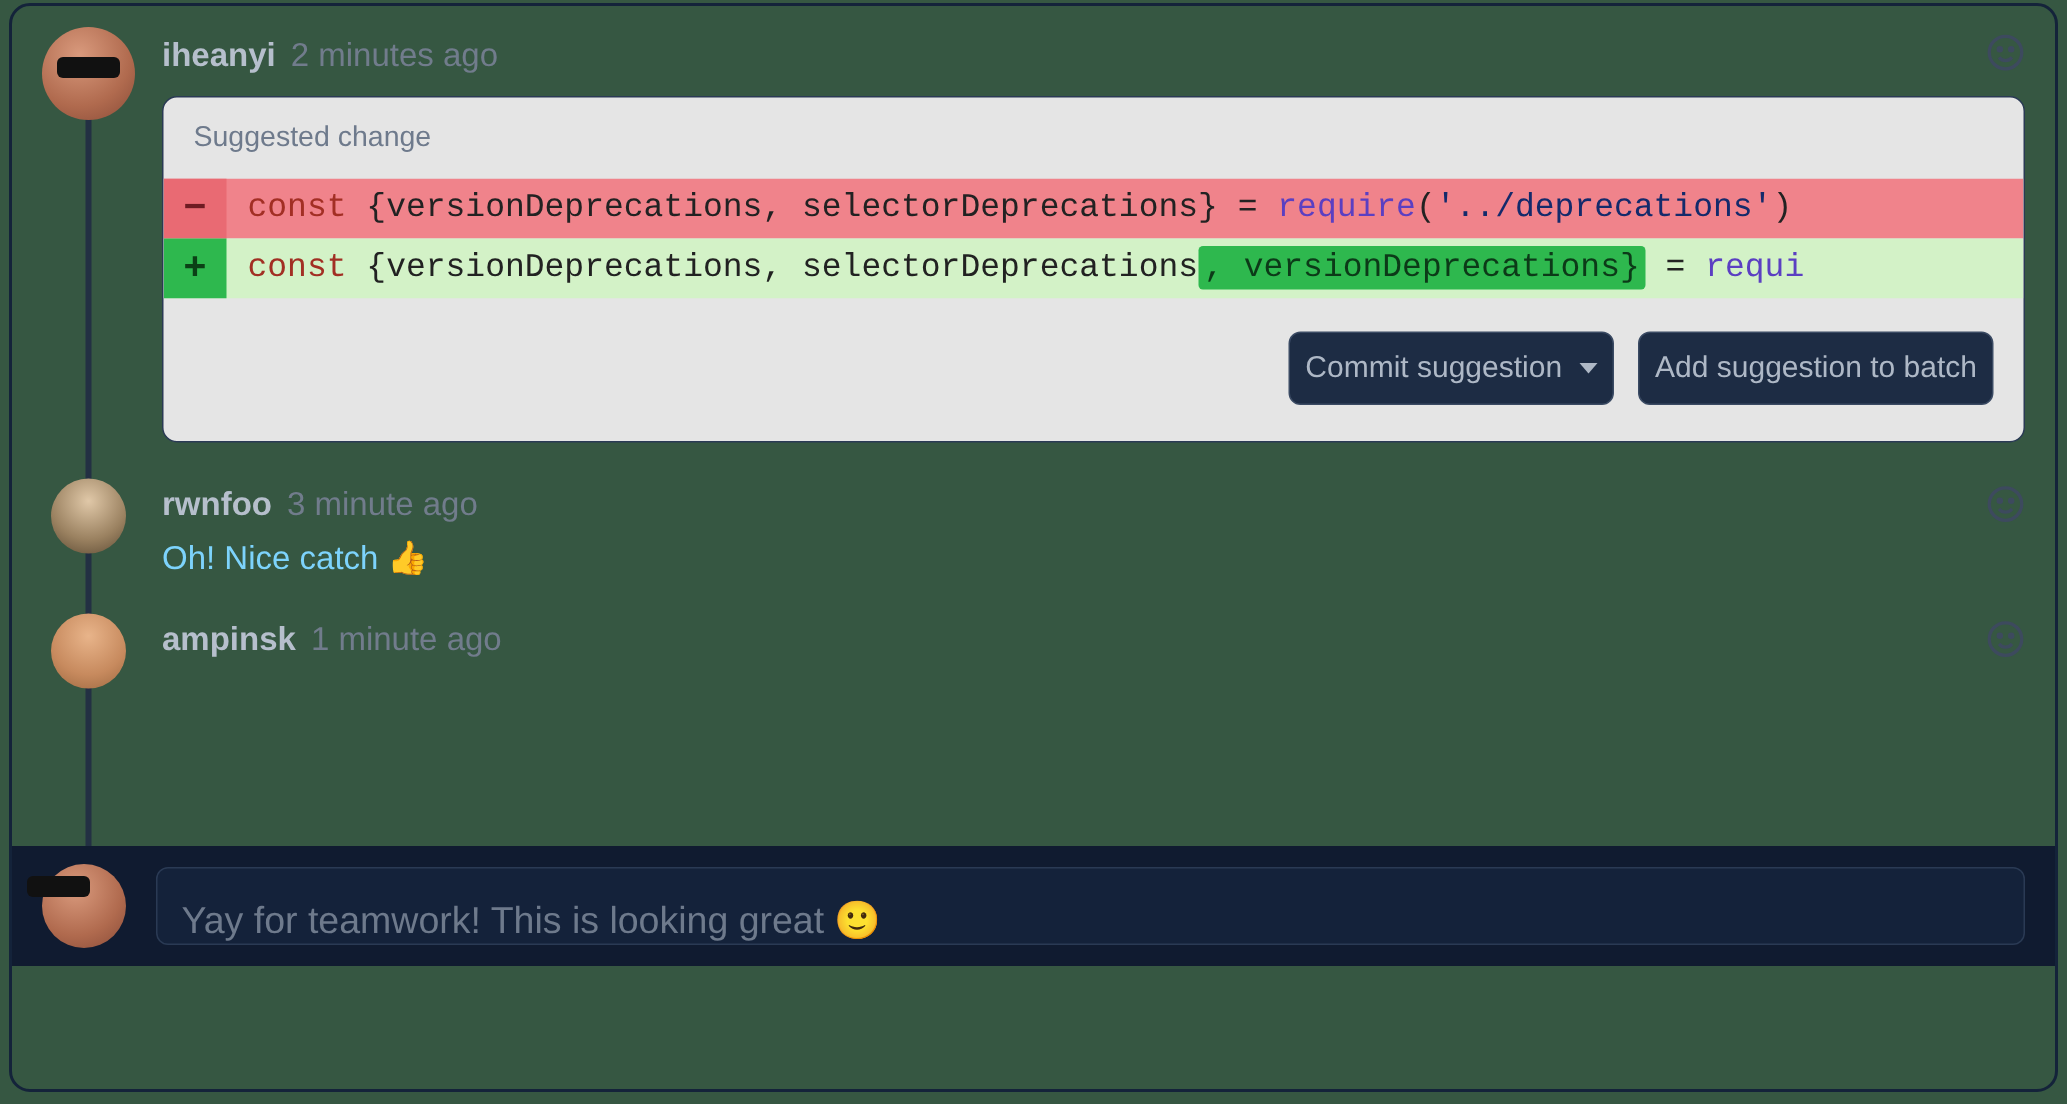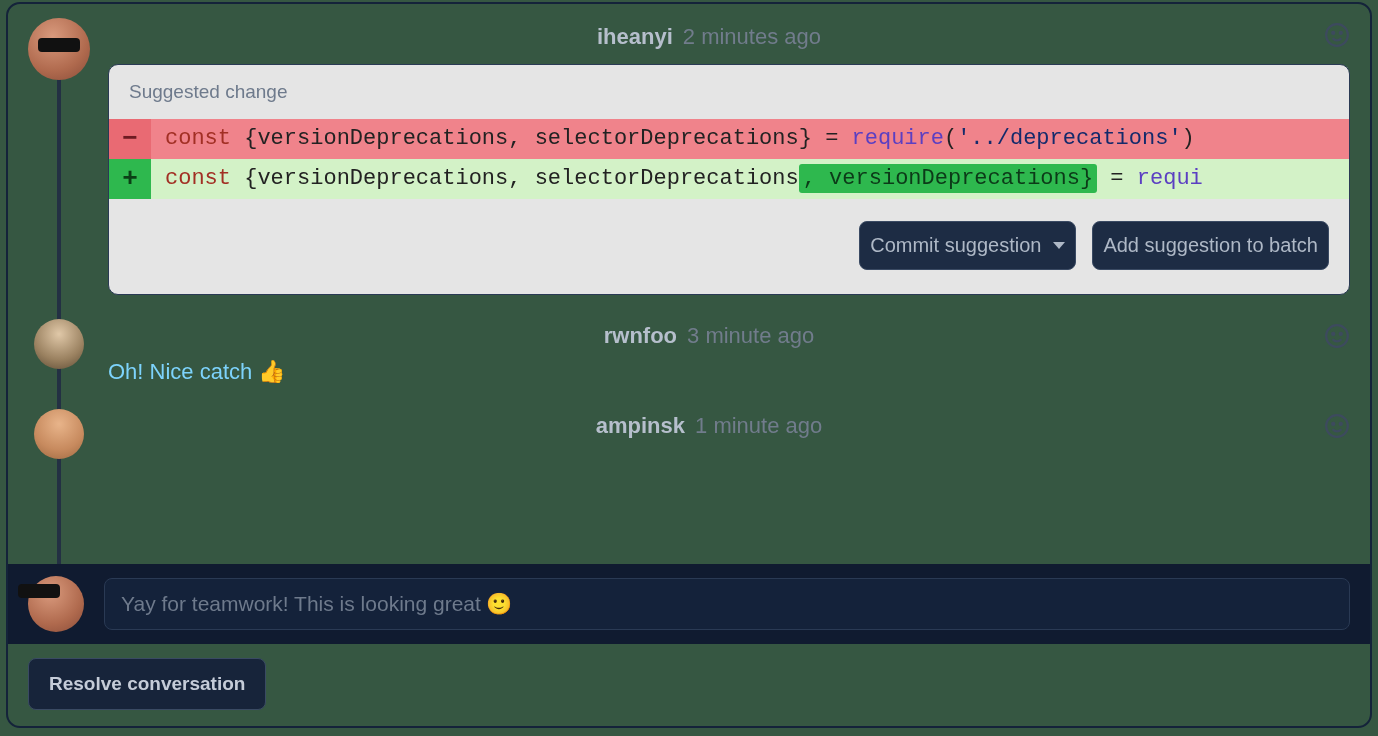--- a/index.html
+++ b/index.html
@@ -61,21 +61,20 @@
     background: #111;
     border-radius: 4px;
   }
   .av2 { background: radial-gradient(circle at 50% 30%, #e0c8a8 0%, #9a8160 60%, #5c4a34 100%); }
   .av3 { background: radial-gradient(circle at 50% 30%, #e8b48a 0%, #c78a5e 60%, #9c6840 100%); }
   .header-row {
     display: flex;
     align-items: center;
     gap: 10px;
     padding-right: 40px;
-    justify-content: center;
   }
   .username {
     font-weight: 700;
     font-size: 22px;
     color: #b6bfcc;
   }
   .timestamp {
     font-size: 22px;
     color: #717c8c;
   }
@@ -175,24 +174,24 @@
     position: static;
     margin-right: 20px;
   }
   .reply-input {
     flex: 1;
     height: 52px;
     border: 1px solid #2a3a54;
     border-radius: 8px;
     background: #14223a;
     color: #aeb8c6;
-    font-size: 21px;
+    font-size: 25px;
     padding: 0 16px;
     display: flex;
-    align-items: center;
+    align-items: flex-end;
   }
   .reply-input .placeholder { color: #6e7a8c; }
   .footer {
     position: absolute;
     left: 0; right: 0;
     top: 640px;
     bottom: 0;
     padding: 14px 20px;
   }
   .resolve-btn {
@@ -307,18 +306,15 @@
 
     <div class="reply-bar">
       <div class="avatar av1" style="width:56px;height:56px;">
           <div class="avatar-inner"></div>
         </div>
       <div class="reply-input">
         <span class="placeholder">Yay for teamwork! This is looking great 🙂</span>
       </div>
     </div>
 
-    <div class="footer">
-      <button class="resolve-btn">Resolve conversation</button>
-    </div>
 
   </div>
 </div>
 
 </body></html>

